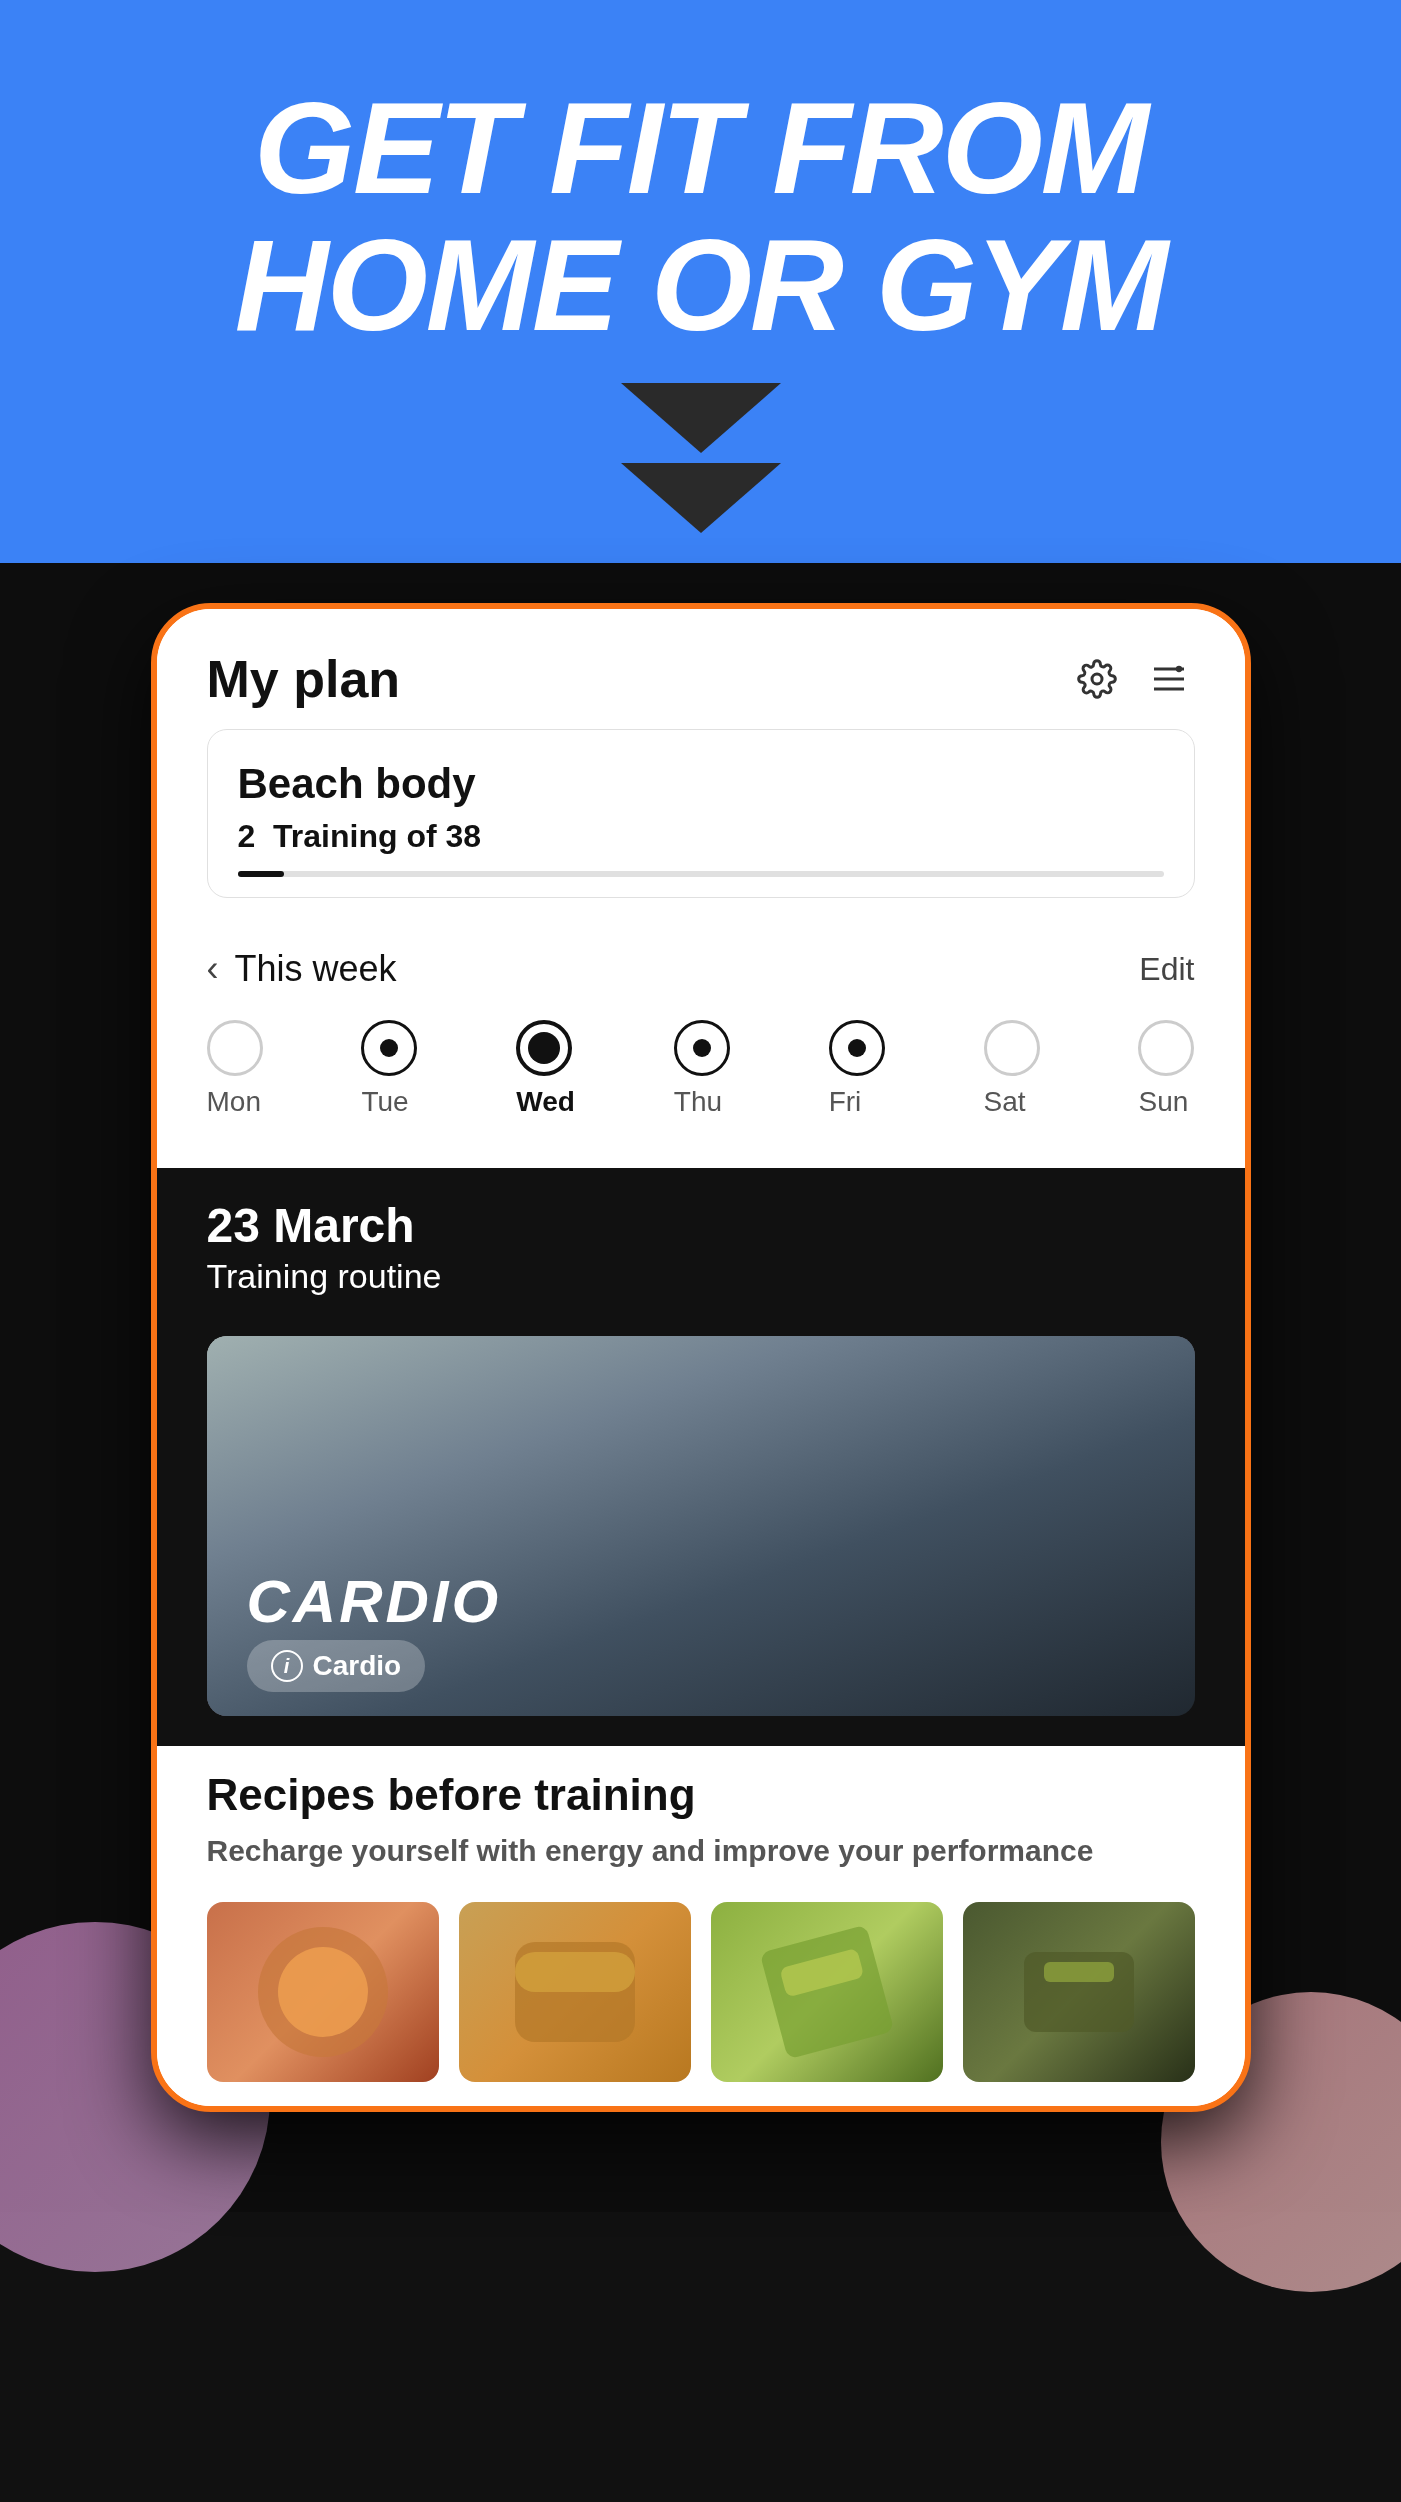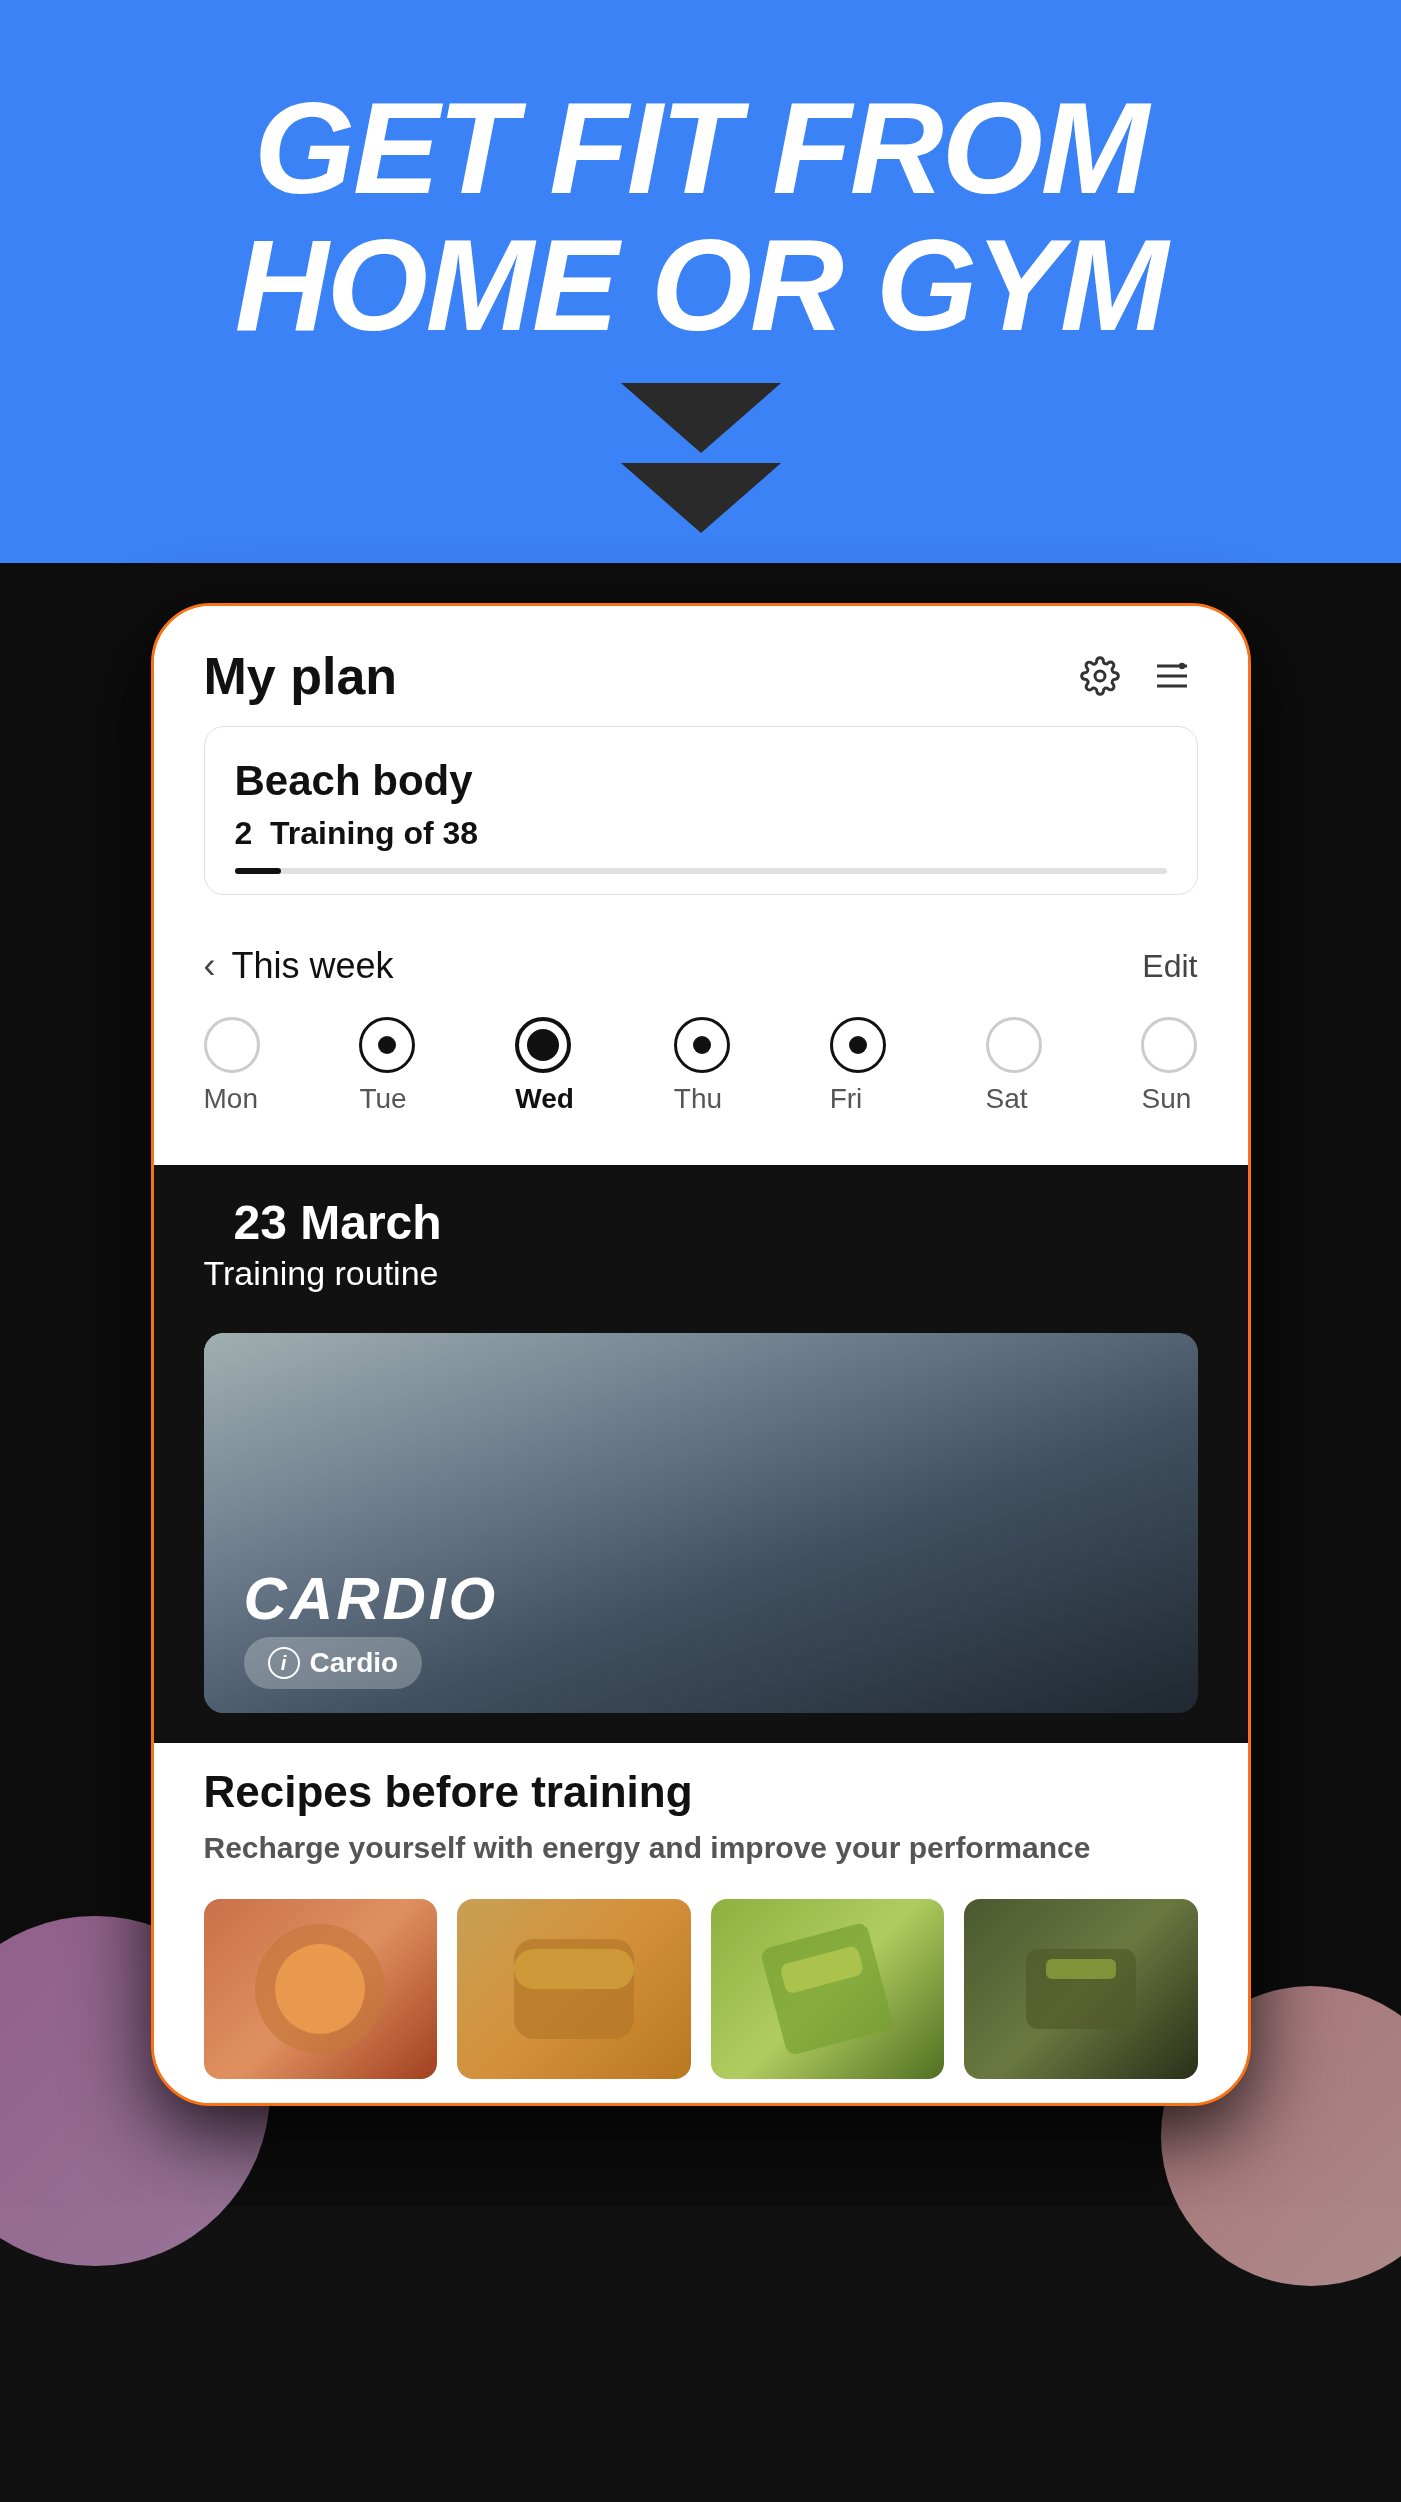--- a/index.html
+++ b/index.html
@@ -88,21 +88,21 @@
     .phone-container {
       position: relative;
       width: 1100px;
       margin-top: 40px;
       z-index: 10;
     }
 
     .phone-frame {
       background: #fff;
       border-radius: 60px;
-      border: 3px solid #f97316;
+      border: 6px solid #f97316;
       overflow: hidden;
       box-shadow: 0 30px 80px rgba(0,0,0,0.8);
     }
 
     
     .app-header {
       background: #fff;
       padding: 40px 50px 20px;
       display: flex;
       justify-content: space-between;
@@ -236,21 +236,20 @@
     
     .date-section {
       background: #111;
       padding: 30px 50px 20px;
     }
 
     .date-text {
       font-size: 48px;
       font-weight: 900;
       color: #fff;
-      margin-left: 30px;
     }
 
     .routine-label {
       font-size: 34px;
       font-weight: 400;
       color: #fff;
       margin-top: 4px;
     }
 
     

